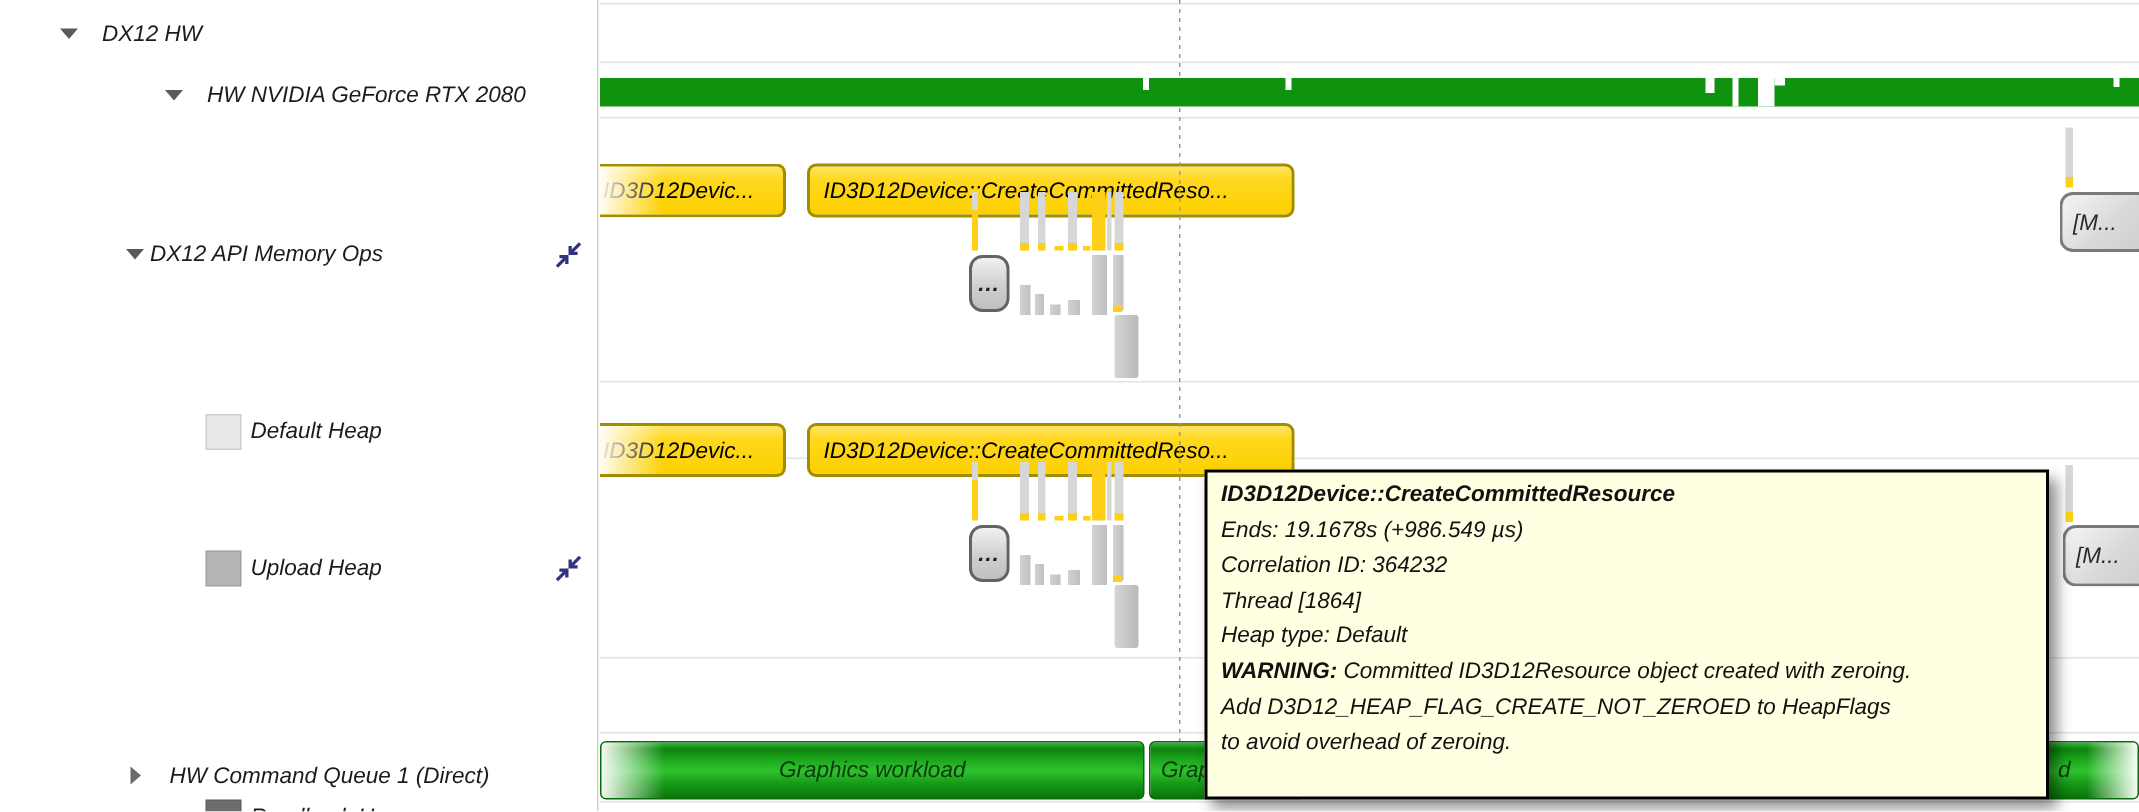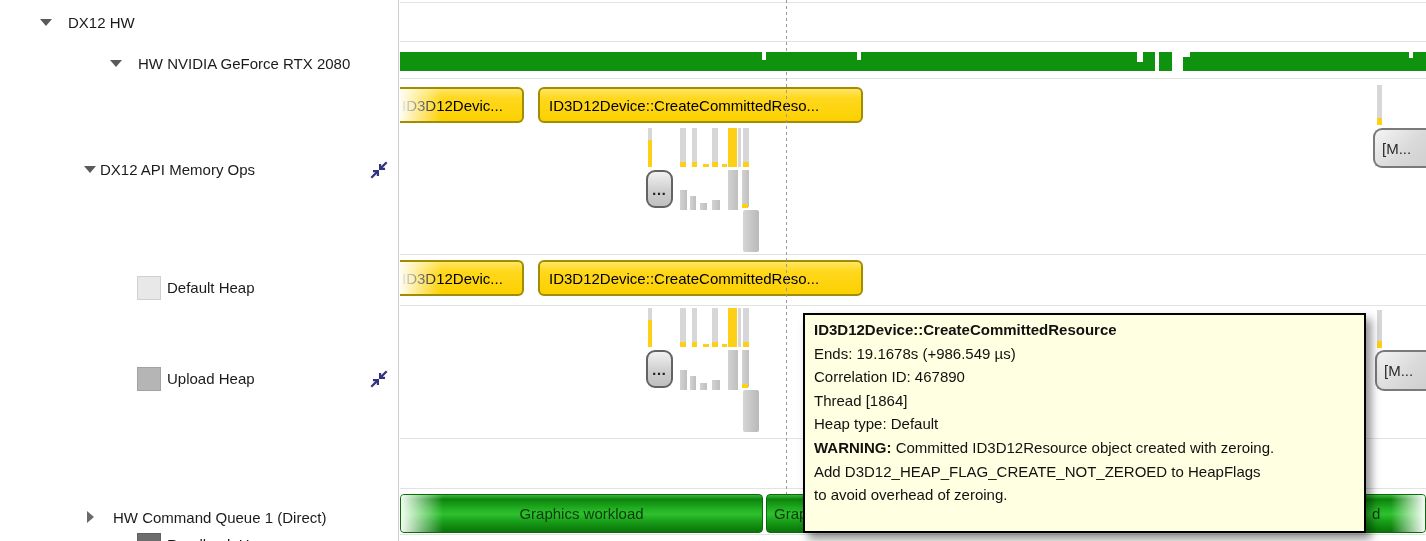--- a/index.html
+++ b/index.html
@@ -1,38 +1,38 @@
 <!DOCTYPE html>
 <html><head>
 <meta charset="utf-8">
 <style>
   html,body{margin:0;padding:0;background:#ffffff;}
   body{font-family:"Liberation Sans",sans-serif;-webkit-font-smoothing:antialiased;}
-  #app{position:relative;width:1426px;height:541px;background:#ffffff;overflow:hidden;}
+  #app{position:relative;width:1426px;height:541px;background:#ffffff;overflow:hidden;font-style:italic;}
   .abs{position:absolute;box-sizing:border-box;}
 
   
   #sidebar{position:absolute;left:0;top:0;width:398px;height:541px;background:#ffffff;}
   .tree-item{position:absolute;height:24px;display:flex;align-items:center;}
   .tree-label{font-size:15px;color:#1b1b1b;white-space:nowrap;}
   .exp-down{width:0;height:0;border-left:6px solid transparent;border-right:6px solid transparent;border-top:7px solid #5a5a5a;position:absolute;top:9px;}
   .exp-right{width:0;height:0;border-top:6px solid transparent;border-bottom:6px solid transparent;border-left:7px solid #6a6a6a;position:absolute;top:6px;}
   .swatch{position:absolute;width:22px;height:22px;top:1px;border:1px solid rgba(0,0,0,0.10);}
   .pin{position:absolute;top:2px;}
 
   
   #timeline{position:absolute;left:398px;top:0;width:1028px;height:541px;border-left:1px solid #cfcfcf;}
   .sep{background:#e3e3e3;z-index:1;}
   .cursor{width:1px;z-index:4;background:repeating-linear-gradient(180deg,#9a9a9a 0 3px,rgba(0,0,0,0) 3px 6px);}
   .gpubar{z-index:5;}
   .notch{background:#ffffff;z-index:6;}
   .apibar{z-index:3;border:2px solid #a18e00;border-radius:6px;
     background:linear-gradient(180deg,#ffe566 0%,#ffd81e 28%,#fcd000 100%);
     font-size:15px;color:#000;display:flex;align-items:center;padding:0 0 0 9px;
-    white-space:nowrap;overflow:hidden;}
+    white-space:nowrap;overflow:hidden;margin-top:22px;}
   .cutleft{border-left:none;border-top-left-radius:0;border-bottom-left-radius:0;padding-left:2px;}
   .fadeL{position:absolute;left:0;top:0;bottom:0;width:42px;background:linear-gradient(90deg,rgba(255,255,255,0.95),rgba(255,255,255,0));pointer-events:none;}
   .fadeR{position:absolute;right:0;top:0;bottom:0;width:34px;background:linear-gradient(270deg,rgba(255,255,255,0.97),rgba(255,255,255,0));pointer-events:none;}
   .tick{z-index:3;}
   .graybar{z-index:3;background:linear-gradient(90deg,#d2d2d2,#bfbfbf);}
   .bigblock{z-index:3;background:linear-gradient(90deg,#d5d5d5,#b9b9b9);border-radius:2px;}
   .ellipsis{z-index:3;border:2px solid #636363;border-radius:9px;
     background:linear-gradient(180deg,#f1f1f1 0%,#cfcfcf 55%,#c0c0c0 100%);
     display:flex;align-items:center;justify-content:center;font-size:15px;font-weight:bold;color:#1e1e1e;letter-spacing:1px;}
   .mblock{z-index:3;border:2px solid #7a7a7a;border-right:none;border-radius:9px 0 0 9px;
@@ -111,21 +111,21 @@
       <span class="exp-right" style="left:87px;"></span>
       <span class="tree-label" style="position:absolute;left:113px;">HW Command Queue 1 (Direct)</span>
     </div>
   </div>
 
   <div id="timeline">
 
     <div id="tooltip">
       <div class="tt-title">ID3D12Device::CreateCommittedResource</div>
       <div class="tt-line">Ends: 19.1678s (+986.549 µs)</div>
-      <div class="tt-line">Correlation ID: 467890</div>
+      <div class="tt-line">Correlation ID: 364232</div>
       <div class="tt-line">Thread [1864]</div>
       <div class="tt-line">Heap type: Default</div>
       <div class="tt-line"><b>WARNING:</b><span> Committed ID3D12Resource object created with zeroing.</span></div>
       <div class="tt-line">Add D3D12_HEAP_FLAG_CREATE_NOT_ZEROED to HeapFlags</div>
       <div class="tt-line">to avoid overhead of zeroing.</div>
     </div>
   <div class="abs sep" style="left: 1px; top: 2px; width: 1027px; height: 1px;"></div>
       <div class="abs sep" style="left: 1px; top: 41px; width: 1027px; height: 1px;"></div>
       <div class="abs sep" style="left: 1px; top: 78px; width: 1027px; height: 1px;"></div>
       <div class="abs sep" style="left: 1px; top: 254px; width: 1027px; height: 1px;"></div>

